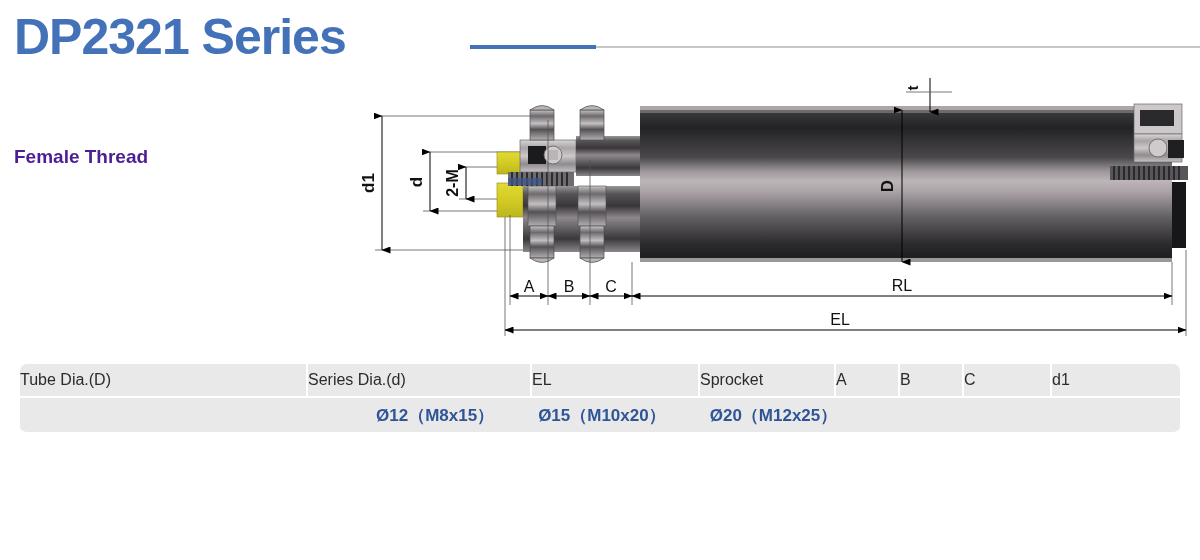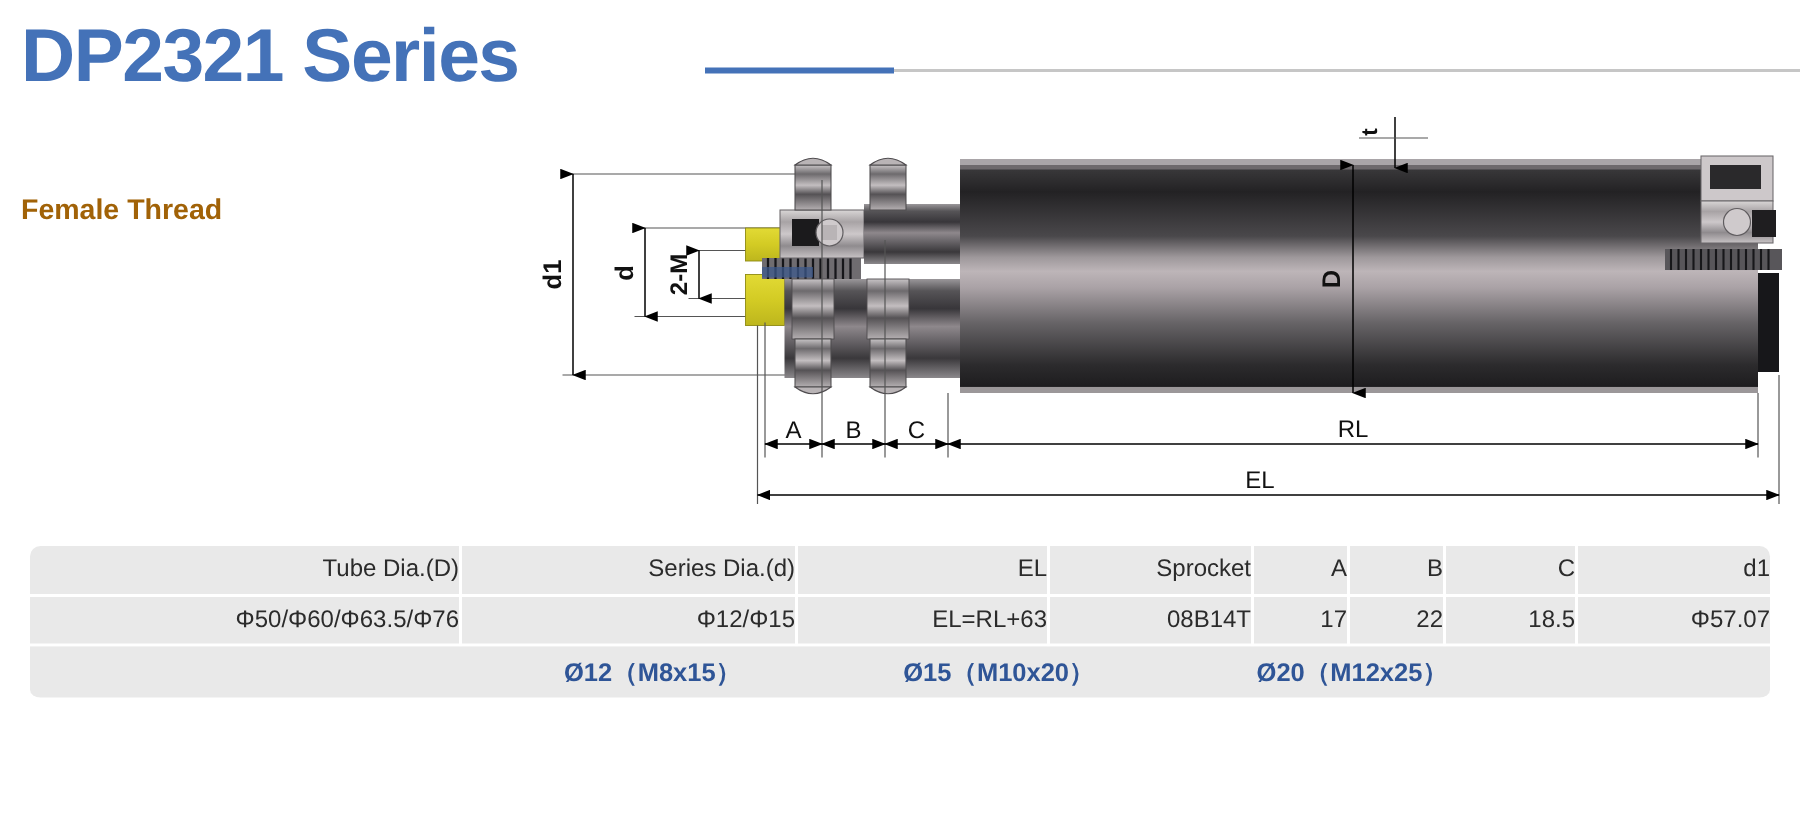--- a/index.html
+++ b/index.html
@@ -30,23 +30,23 @@
     width:604px;height:2px;background:#c6c6c6;
   }
 
   .subtitle{
     position:absolute;left:14px;top:108px;
     font-size:27px;font-weight:bold;
     color:#4472b8;letter-spacing:0px;
     white-space:nowrap;
   }
   .subtitle2{
-    position:absolute;left:14px;top:130px;
+    position:absolute;left:14px;top:146px;
     font-size:19px;font-weight:bold;
-    color:#a16207;white-space:nowrap;
+    color:#4c1d95;white-space:nowrap;
   }
 
   
   .drawing{position:absolute;left:0;top:0;width:1200px;height:352px;}
   .drawing svg{display:block;}
 
   
   .table-wrap{
     position:absolute;left:20px;top:364px;
     width:1160px;
@@ -55,21 +55,21 @@
     border-collapse:separate;
     border-spacing:0;
     width:1160px;
     table-layout:fixed;
     font-size:16px;
     color:#2b2b2b;
     background:#ffffff;
   }
   table.spec th, table.spec td{
     background:#e9e9e9;
-    text-align:right;
+    text-align:left;
     padding:0;
     height:31px;
     font-weight:normal;
     border-right:2px solid #ffffff;
     border-bottom:2px solid #ffffff;
     white-space:nowrap;
   }
   table.spec th:last-child, table.spec td:last-child{border-right:none;}
   table.spec thead th{height:32px;}
   table.spec tbody tr:last-child td{border-bottom:2px solid #ffffff;}
@@ -87,21 +87,21 @@
     font-weight:bold;
     font-size:17px;
     text-align:left;
   }
   tr.thread-row td:first-child{border-bottom-left-radius:7px;}
   tr.thread-row td:last-child{border-bottom-right-radius:7px;}
   .thread-inner{
     display:flex;
     align-items:center;
     padding-left:356px;
-    gap:108px;
+    gap:44px;
   }
   .thread-item{white-space:nowrap;}
 </style>
 </head>
 <body>
 
 <div class="page">
 
   <div class="title">DP2321 Series</div>
   <div class="title-rule-blue"></div>
@@ -326,30 +326,20 @@
           <th>Series Dia.(d)</th>
           <th>EL</th>
           <th>Sprocket</th>
           <th>A</th>
           <th>B</th>
           <th>C</th>
           <th>d1</th>
         </tr>
       </thead>
       <tbody>
-        <tr>
-          <td>Φ50/Φ60/Φ63.5/Φ76</td>
-          <td>Φ12/Φ15</td>
-          <td>EL=RL+63</td>
-          <td>08B14T</td>
-          <td>17</td>
-          <td>22</td>
-          <td>18.5</td>
-          <td>Φ57.07</td>
-        </tr>
         <tr class="thread-row">
           <td colspan="8">
             <div class="thread-inner">
               <span class="thread-item">Ø12（M8x15）</span>
               <span class="thread-item">Ø15（M10x20）</span>
               <span class="thread-item">Ø20（M12x25）</span>
             </div>
           </td>
         </tr>
       </tbody>

